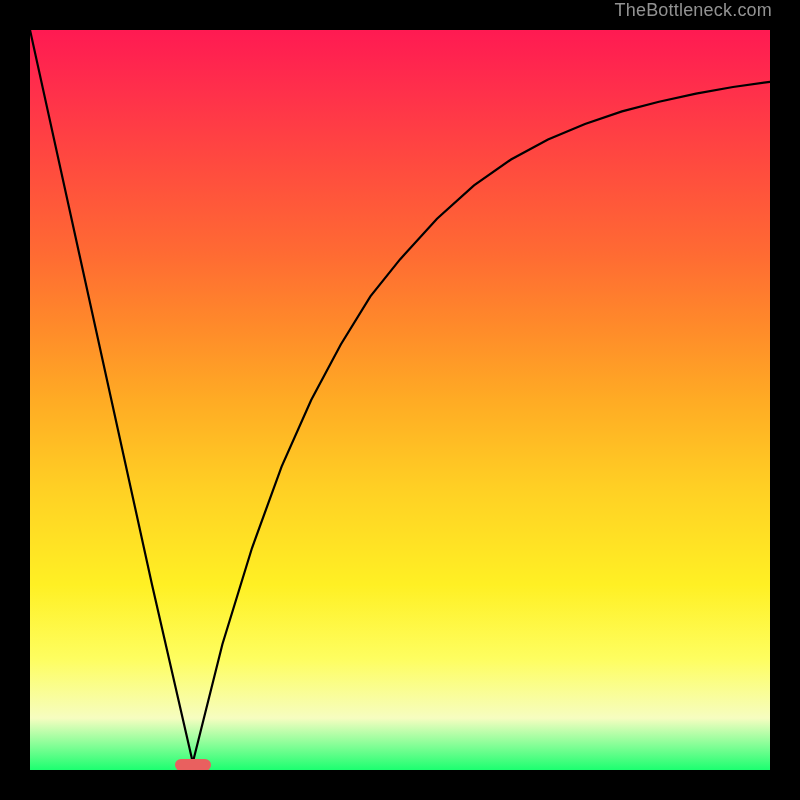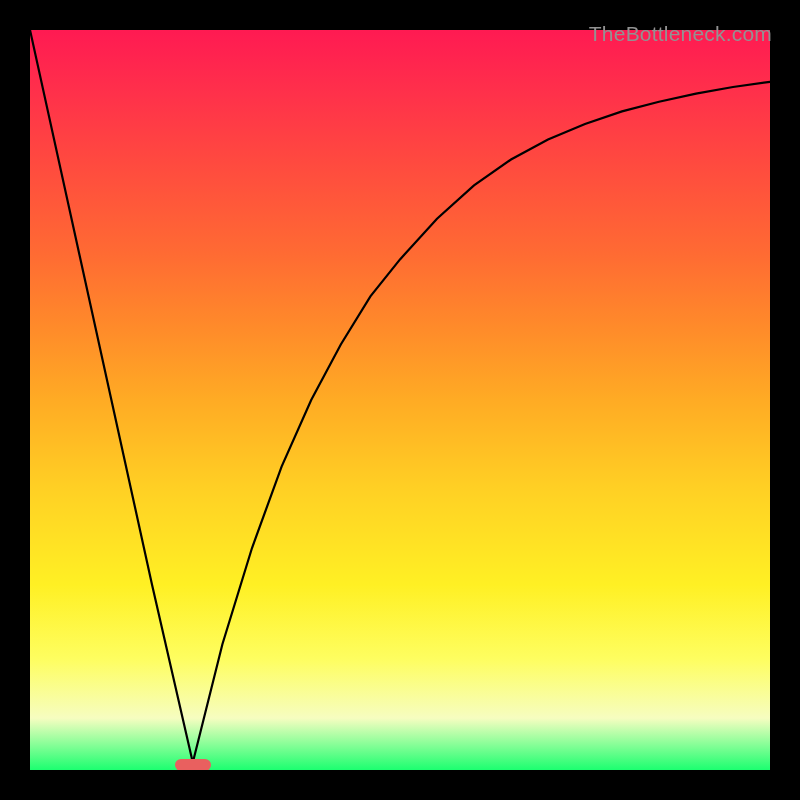--- a/index.html
+++ b/index.html
@@ -52,24 +52,24 @@
   .marker {
     position: absolute;
     border-radius: 50px;
     background: #e9605f;
     width: 36px;
     height: 12px;
     transform: translate(-50%, -50%);
   }
   .watermark {
     position: absolute;
-    top: 22px;
+    top: 0;
     right: 28px;
     color: #929292;
-    font-size: 21px;
+    font-size: 18px;
     font-weight: 400;
     letter-spacing: 0.2px;
     user-select: none;
   }
 </style>
 </head>
 <body>
 
 <div class="frame">
 

